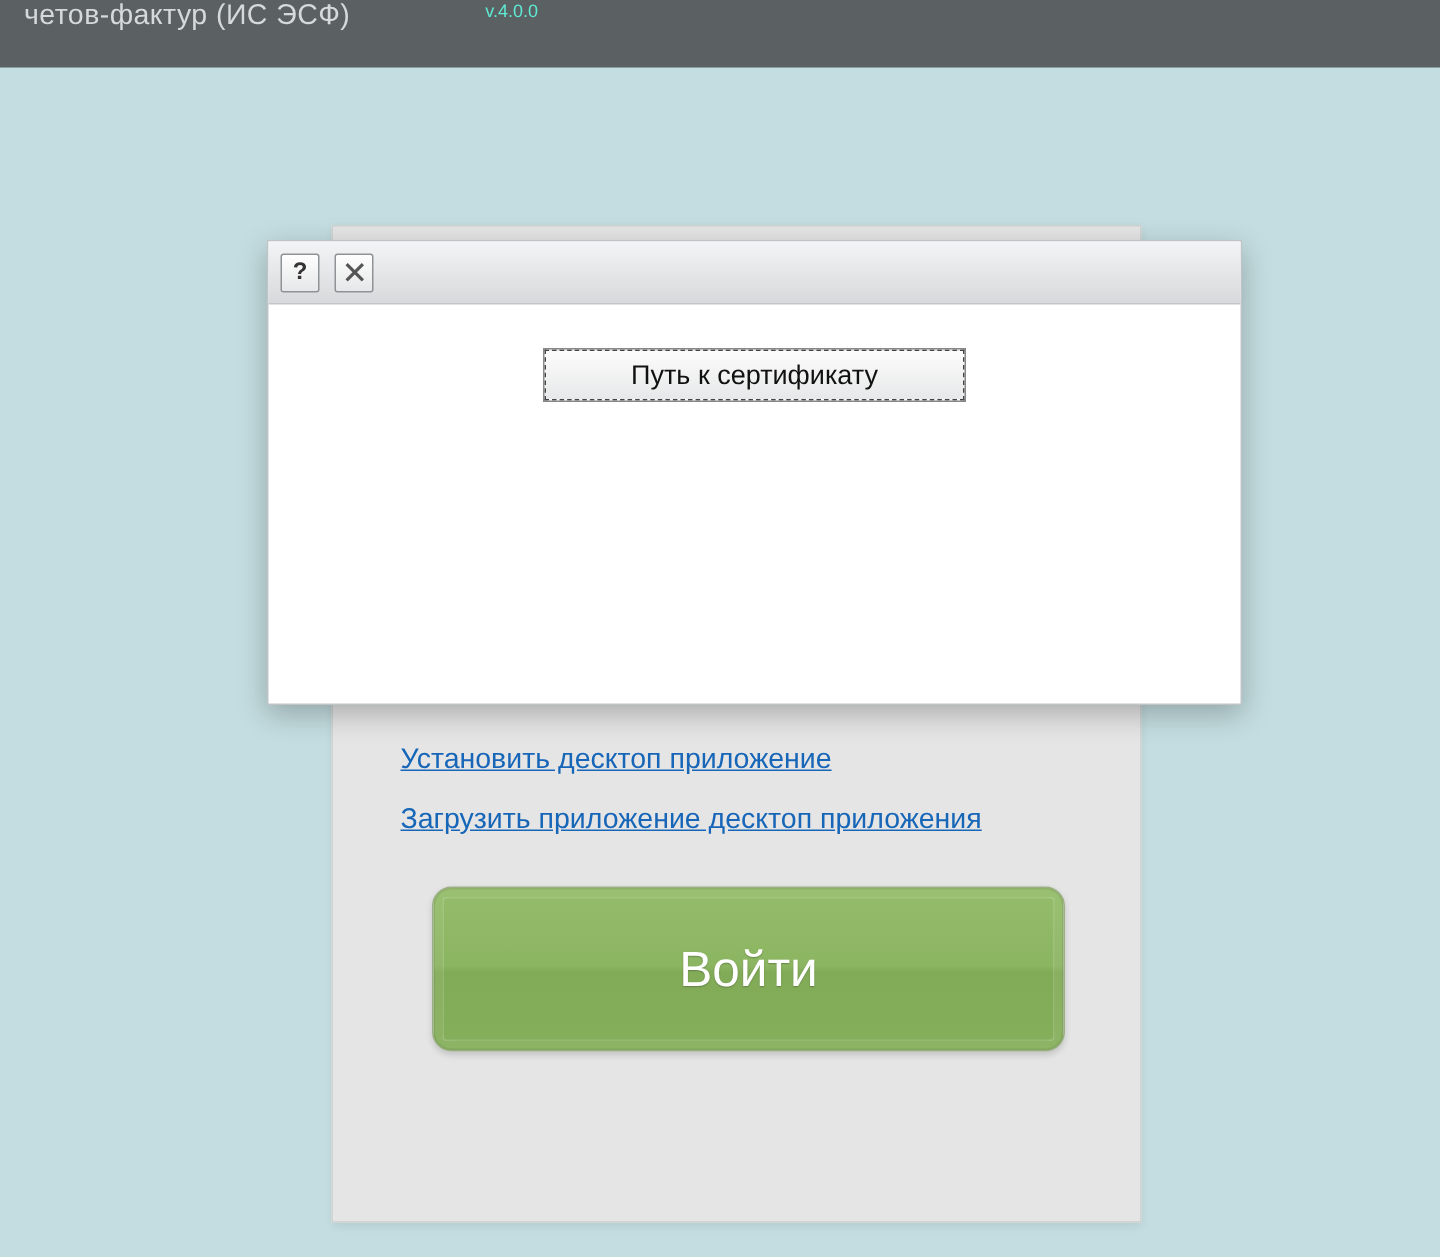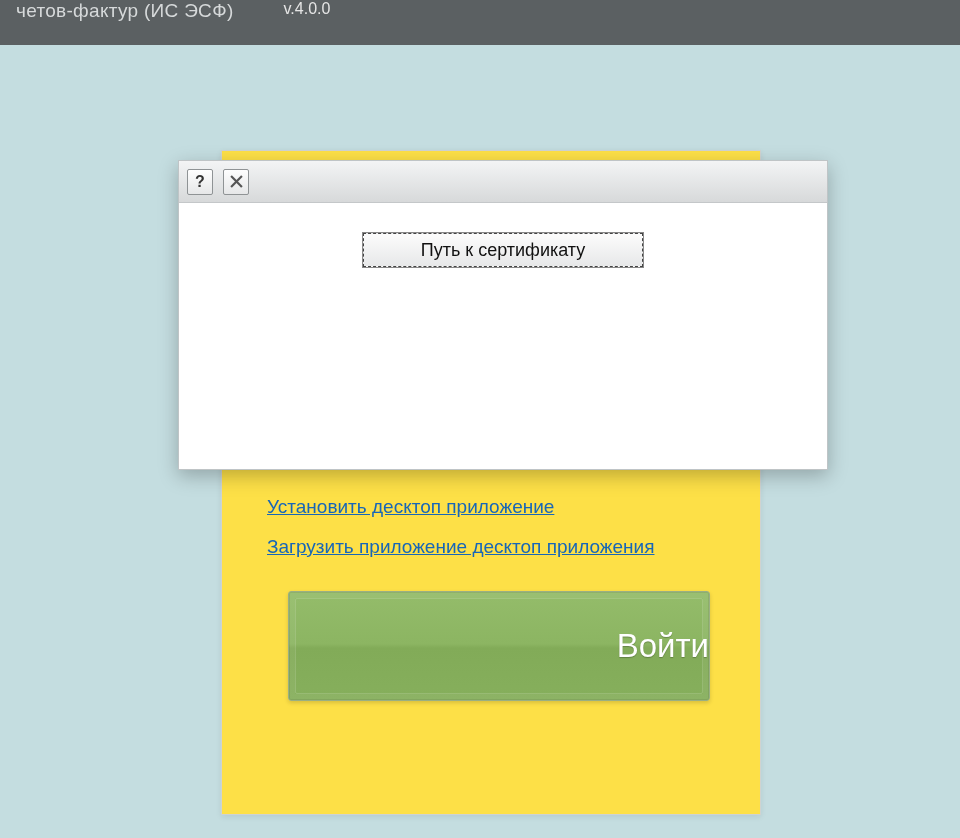--- a/index.html
+++ b/index.html
@@ -9,29 +9,29 @@
   .topbar {
     height: 45px;
     background: #5b6062;
     color: #d6d9da;
     display: flex;
     padding: 0 16px;
     font-size: 19px;
     gap: 50px;
   }
   .topbar .app-title { font-weight: 400; letter-spacing: 0.3px; }
-  .topbar .version { font-size: 16px; color: #e5e5e5; }
+  .topbar .version { font-size: 12px; color: #5eead4; margin-left: 40px; }
 
   .login-card {
     position: absolute;
     left: 221px;
     top: 150px;
     width: 540px;
     height: 665px;
-    background: #fde047;
+    background: #e5e5e5;
     border: 1px solid #cfd3d1;
     box-shadow: 0 2px 6px rgba(0,0,0,0.08);
     padding: 20px 30px;
   }
 
   .card-links {
     position: absolute;
     left: 45px;
     top: 345px;
     display: flex;
@@ -51,24 +51,24 @@
     right: 50px;
     top: 440px;
     height: 110px;
     background: linear-gradient(to bottom, #94bc6a 0%, #8cb562 48%, #82ab58 52%, #86af5c 100%);
     border: 1px solid #9aaf83;
     box-shadow: inset 0 0 0 6px rgba(255,255,255,0.06), inset 0 0 0 1px rgba(0,0,0,0.08), 0 2px 4px rgba(0,0,0,0.15);
     color: #ffffff;
     font-size: 33px;
     display: flex;
     align-items: center;
-    justify-content: flex-end;
+    justify-content: center;
     cursor: pointer;
     text-shadow: 0 1px 1px rgba(0,0,0,0.25);
-    border-radius: 3px;
+    border-radius: 13px;
     margin-left: 16px;
   }
   .login-btn .inner {
     position: absolute; left:6px; right:6px; top:6px; bottom:6px;
     border: 1px solid rgba(255,255,255,0.15);
     border-radius: 2px;
     pointer-events: none;
   }
 
   

